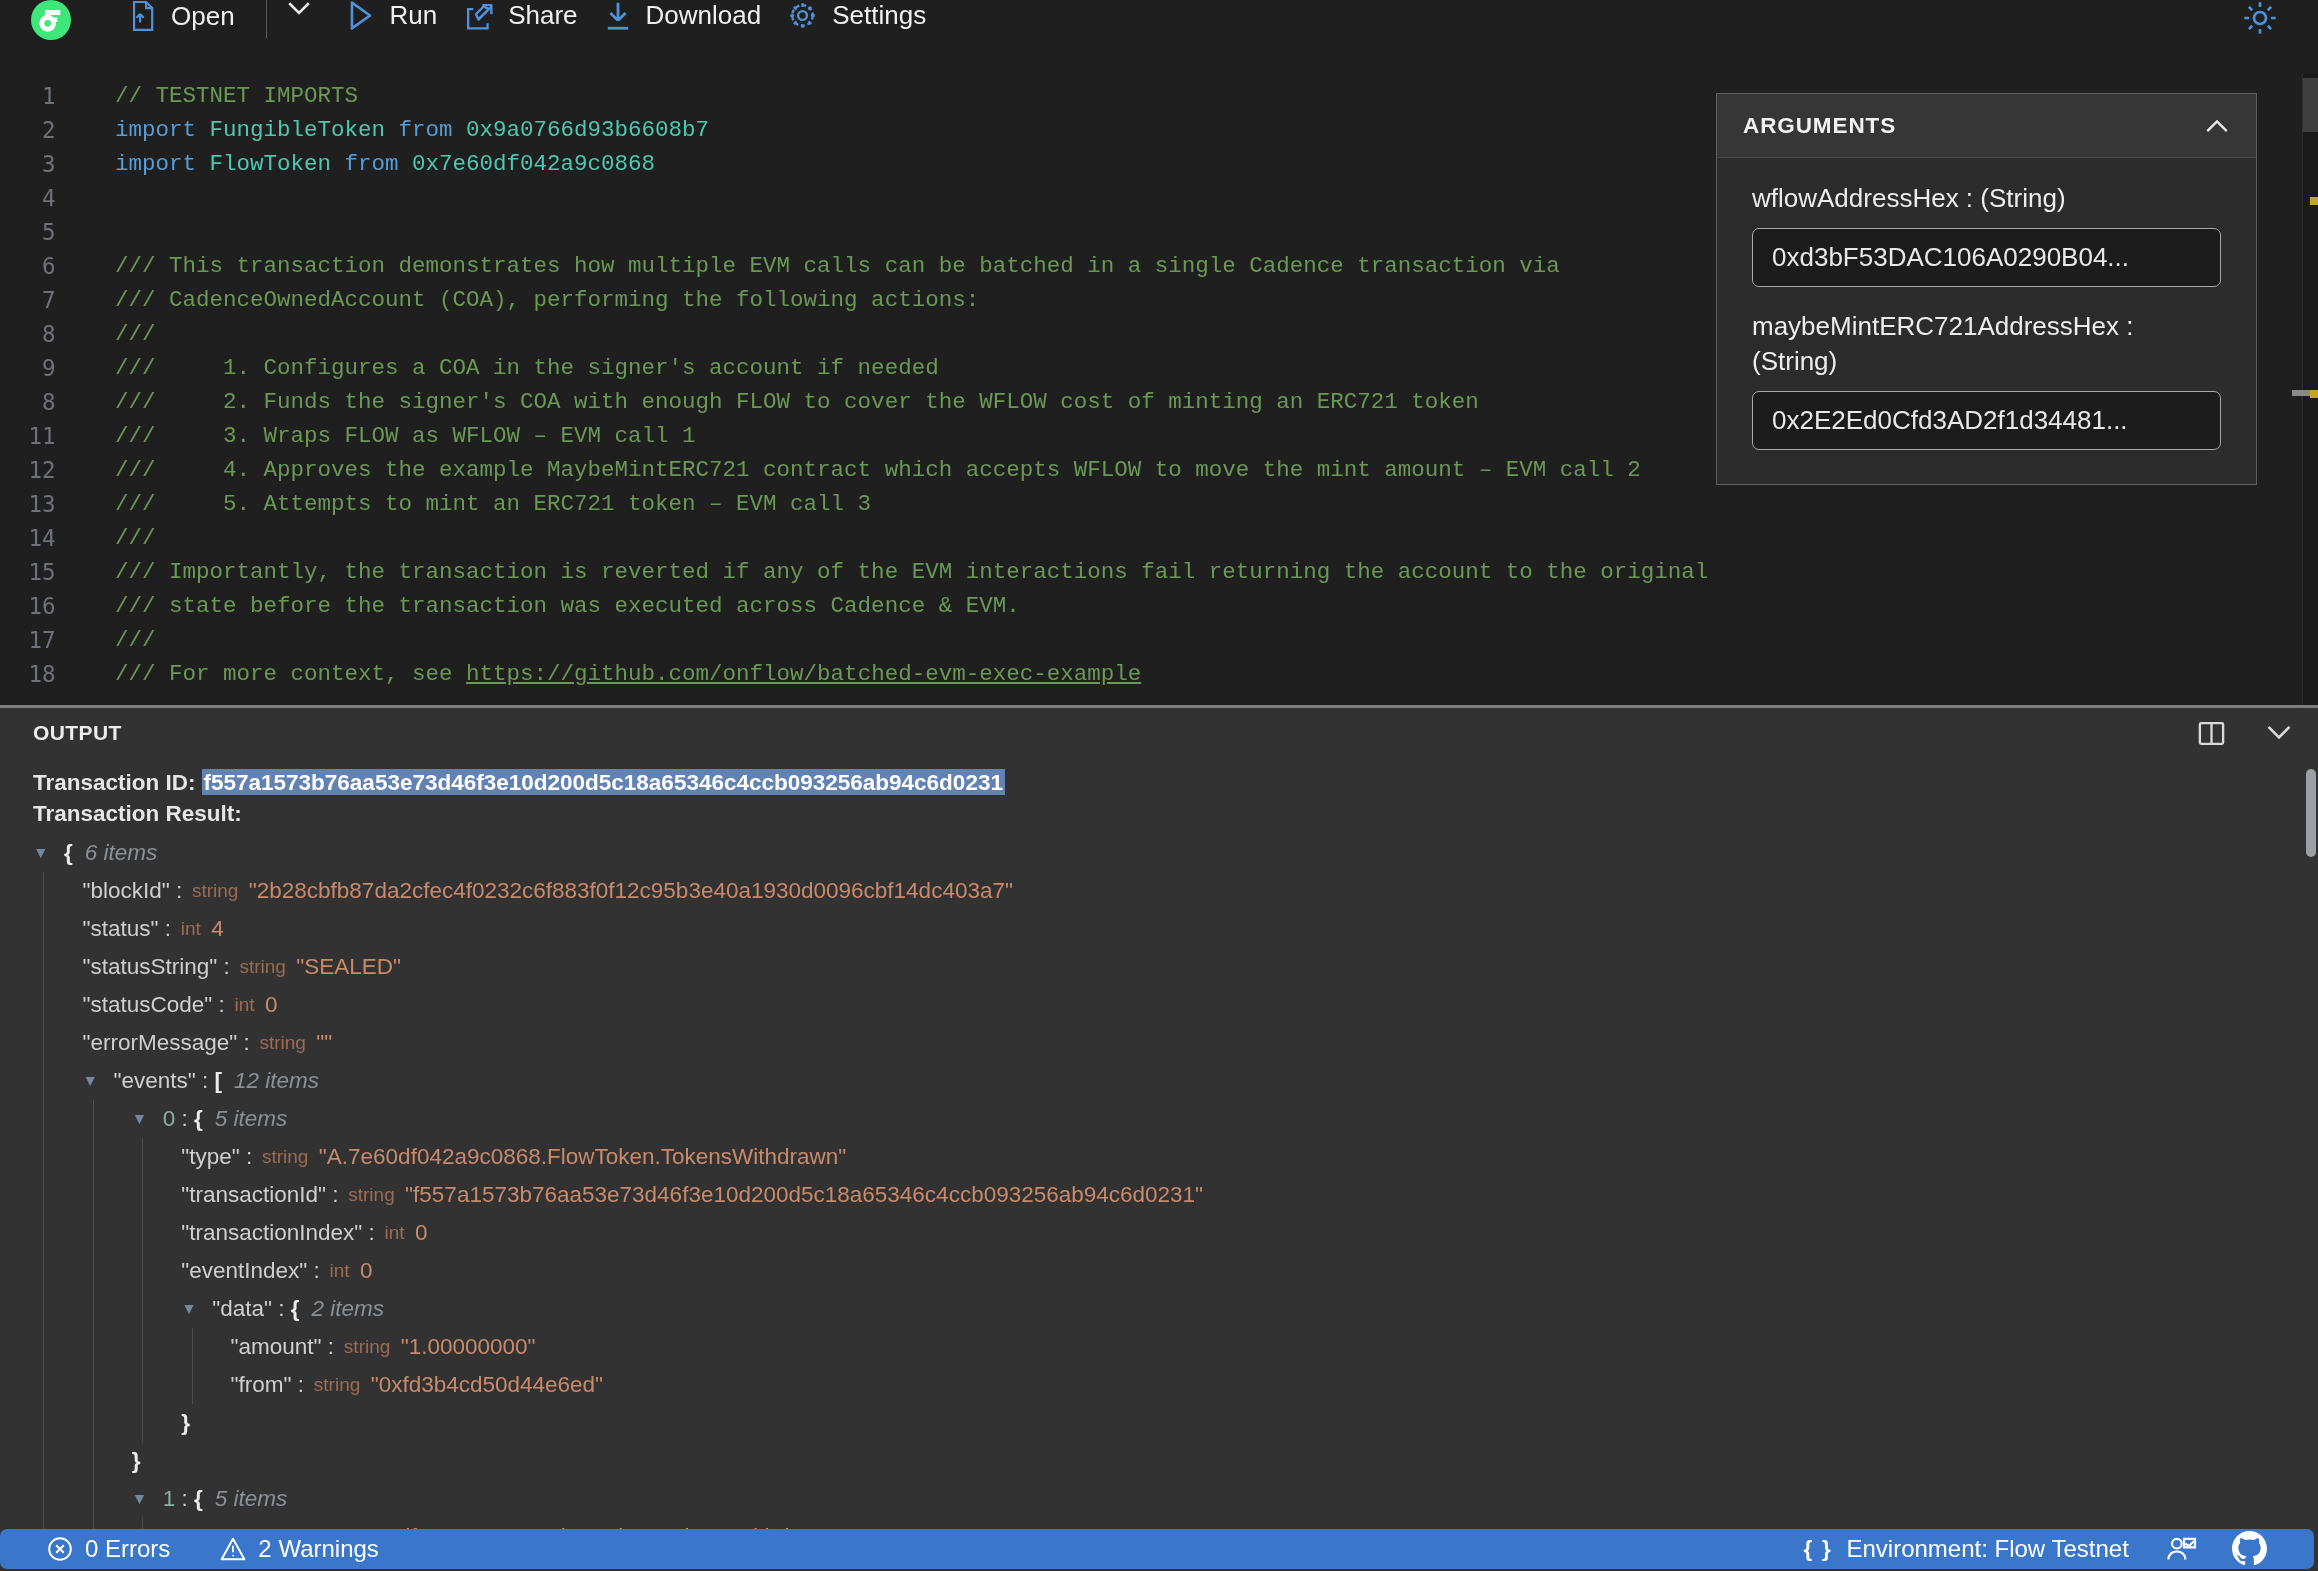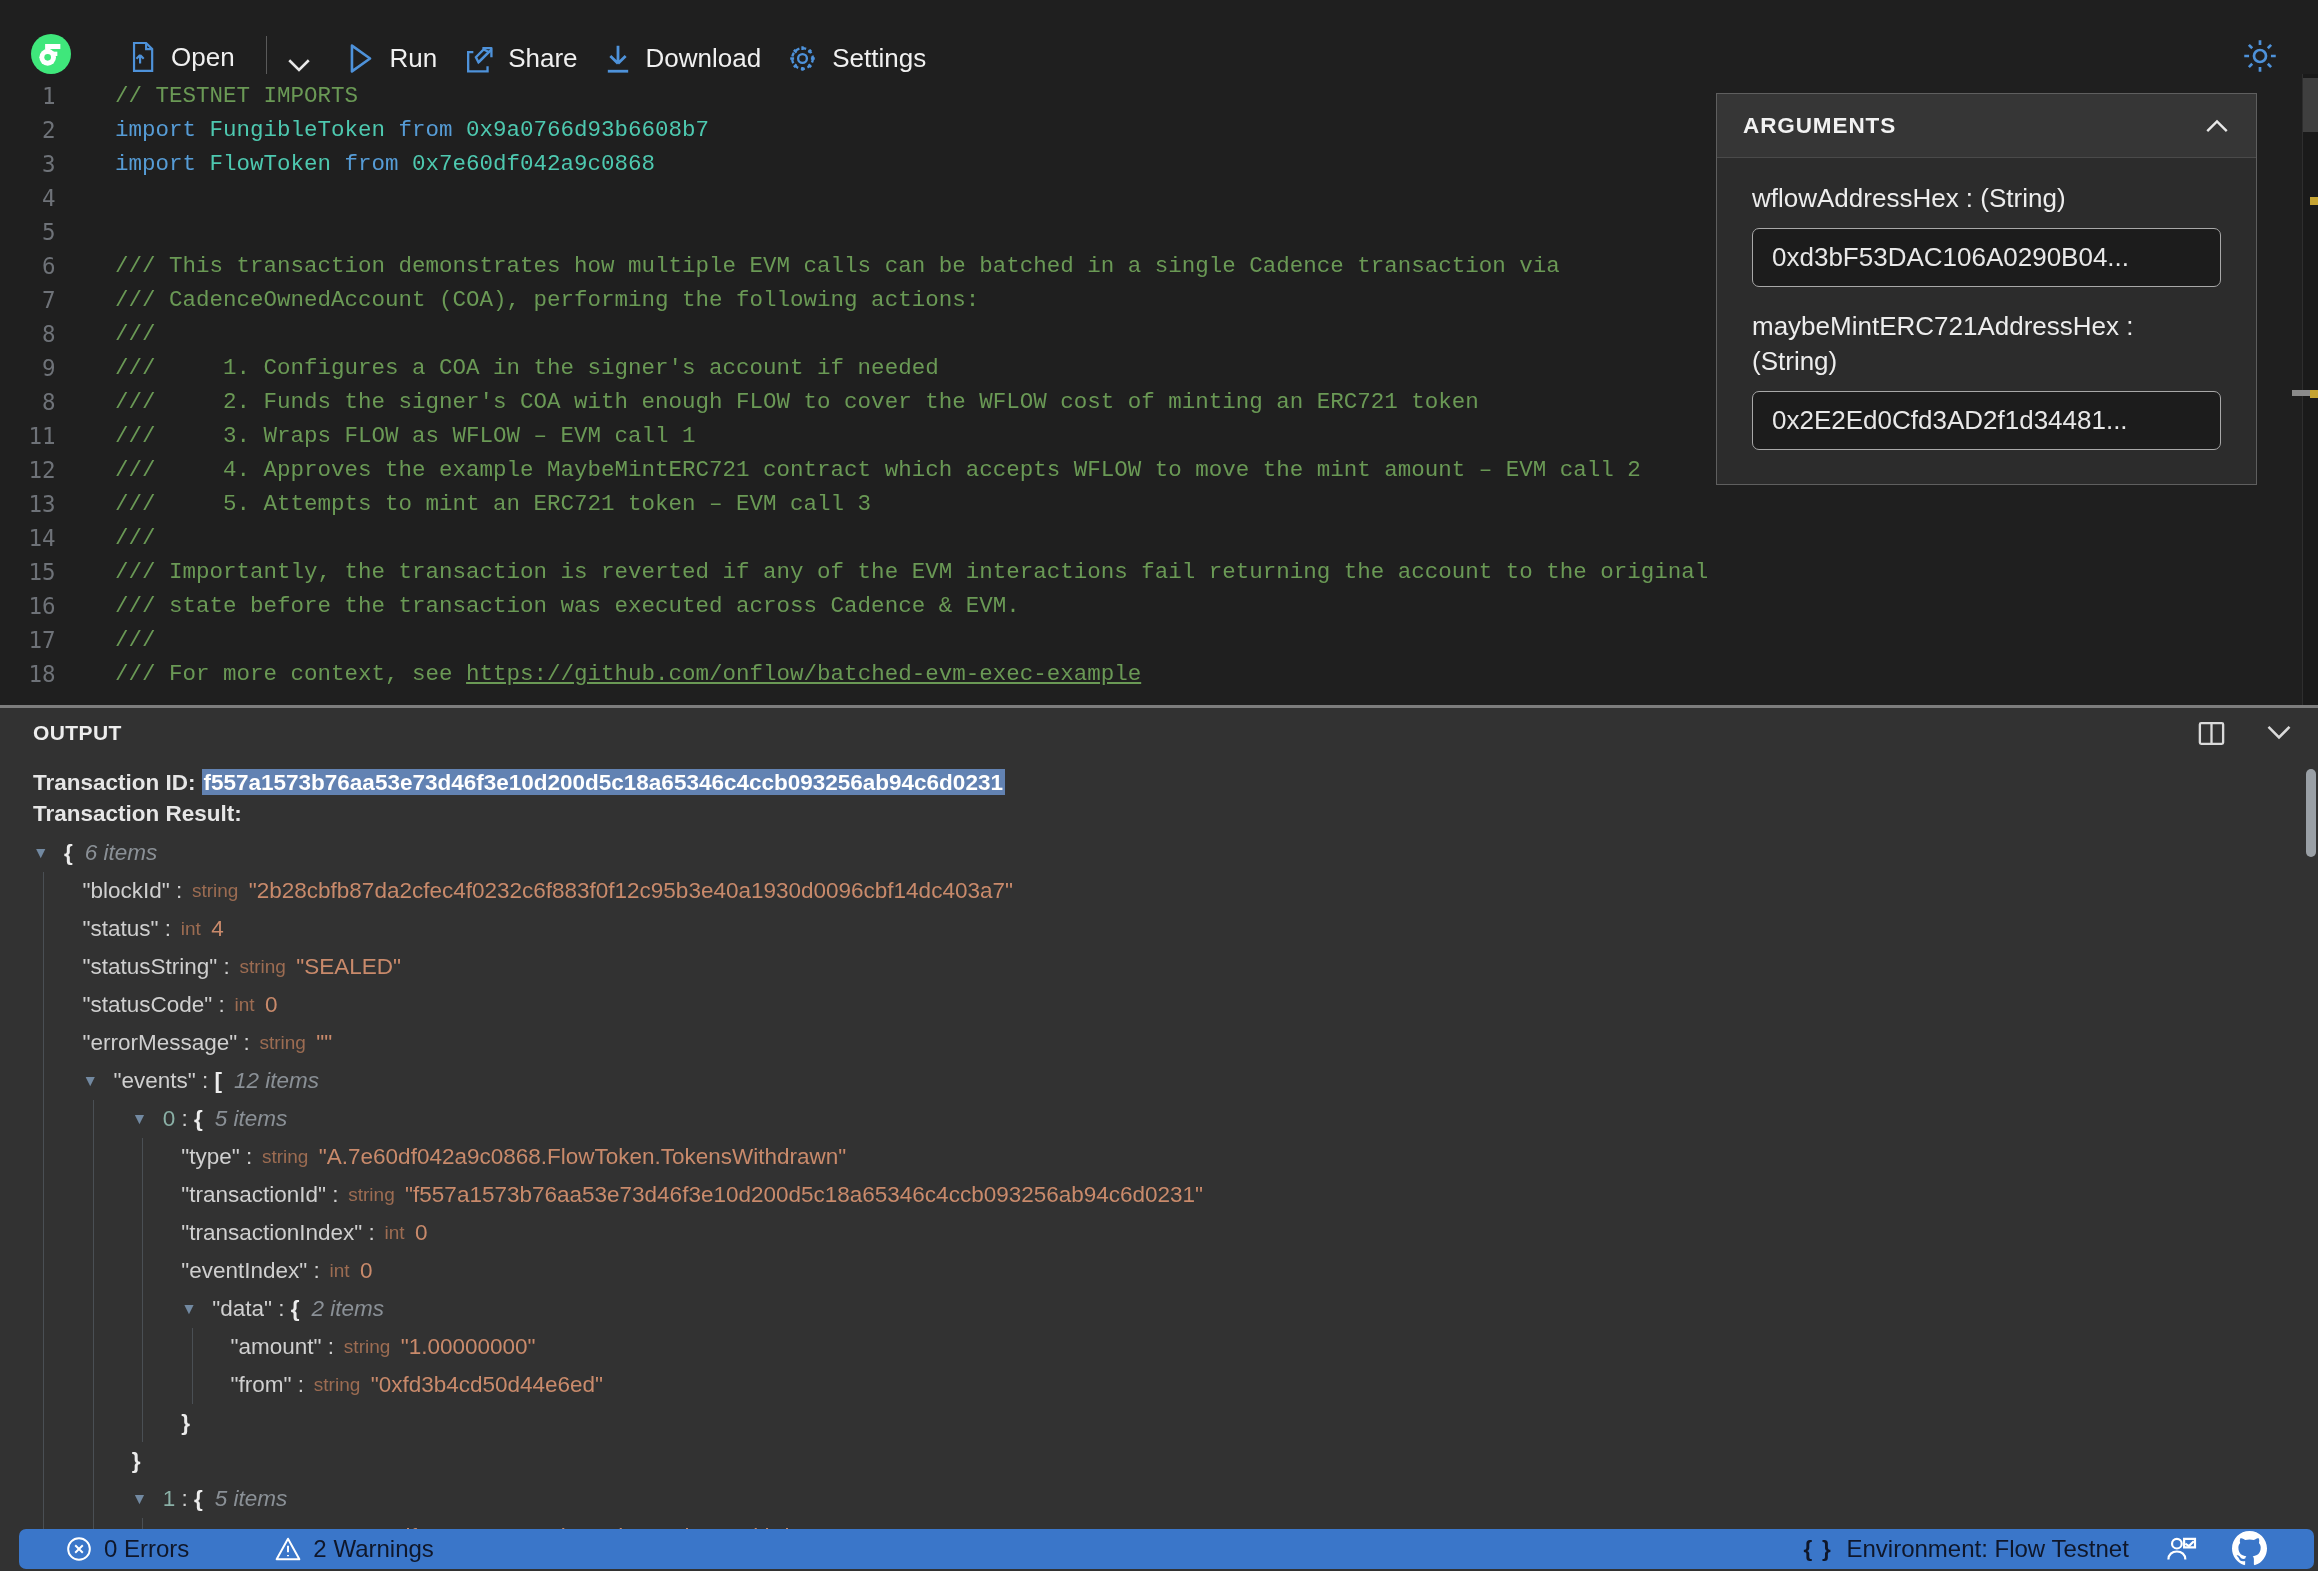--- a/index.html
+++ b/index.html
@@ -2,21 +2,21 @@
 <html style="font-size:14px"><head>
 <meta charset="utf-8">
 <style>
   * { margin:0; padding:0; box-sizing:border-box; }
   html,body { width:2319px; height:1572px; }
   body { position:relative; background:#1f1f1f; overflow:hidden;
          font-family:"Liberation Sans", sans-serif; color:#e8e8e8; }
 
   
   .toolbar { position:absolute; top:0; left:0; right:0; height:74px;
-             display:flex; align-items:flex-end; padding:0 31px; background:#1f1f1f; }
+             display:flex; align-items:flex-start; padding:0 31px; background:#1f1f1f; }
   .logo { width:40px; height:40px; margin-right:57px; flex:0 0 auto; }
   .tb-btn { display:flex; align-items:center; gap:14px; font-size:26px; color:#f0f0f0;
             cursor:pointer; margin-right:26px; }
   .tb-btn svg { display:block; }
   .tb-divider { width:1.7px; height:38px; background:#5a5a5a; margin:0 19px 0 5.2px; }
   .tb-chevron { margin-right:35px; cursor:pointer; display:flex; align-items:center; }
   .tb-spacer { flex:1; }
   .sun-btn { cursor:pointer; display:flex; align-items:center; margin-right:10.4px; }
   .icon-blue { color:#4e92da; }
 
@@ -73,23 +73,23 @@
   .brace { color:#ececec; font-weight:bold; }
   .items { color:#8a9096; font-style:italic; padding-left:12px; }
   .vtype { color:#9c6c52; font-size:19px; padding:0 10.4px 0 3.5px; }
   .val { color:#c98a6b; }
   .kids { margin-left:10.4px; border-left:1.7px solid #4a4f54; padding-left:38px; }
 
   .out-scroll { position:absolute; right:2.6px; top:61px; width:10.4px; height:88px;
                 background:#9aa0a6; border-radius:5.2px; }
 
   
-  .statusbar { position:absolute; left:19px; right:5.2px; bottom:3.5px; height:40px; border-radius:7px;
+  .statusbar { position:absolute; left:0; right:5.2px; bottom:3.5px; height:40px; border-radius:7px;
                background:#3a76c9; display:flex; align-items:center; padding:0 47px; z-index:10;
-               font-size:24px; color:#0f172a;gap:36px; }
+               font-size:24px; color:#ffffff; }
   .sb-group { display:flex; align-items:center; gap:12px; margin-right:50px; cursor:pointer; }
   .sb-right { margin-left:auto; display:flex; align-items:center; gap:35px; }
   .sb-env { display:flex; align-items:center; gap:14px; cursor:pointer; }
   .sb-braces { font-size:22.5px; font-weight:bold; letter-spacing:1.7px; }
   .sb-icon { display:flex; align-items:center; cursor:pointer; }
 </style>
 </head>
 <body>
 
 <div class="toolbar">

